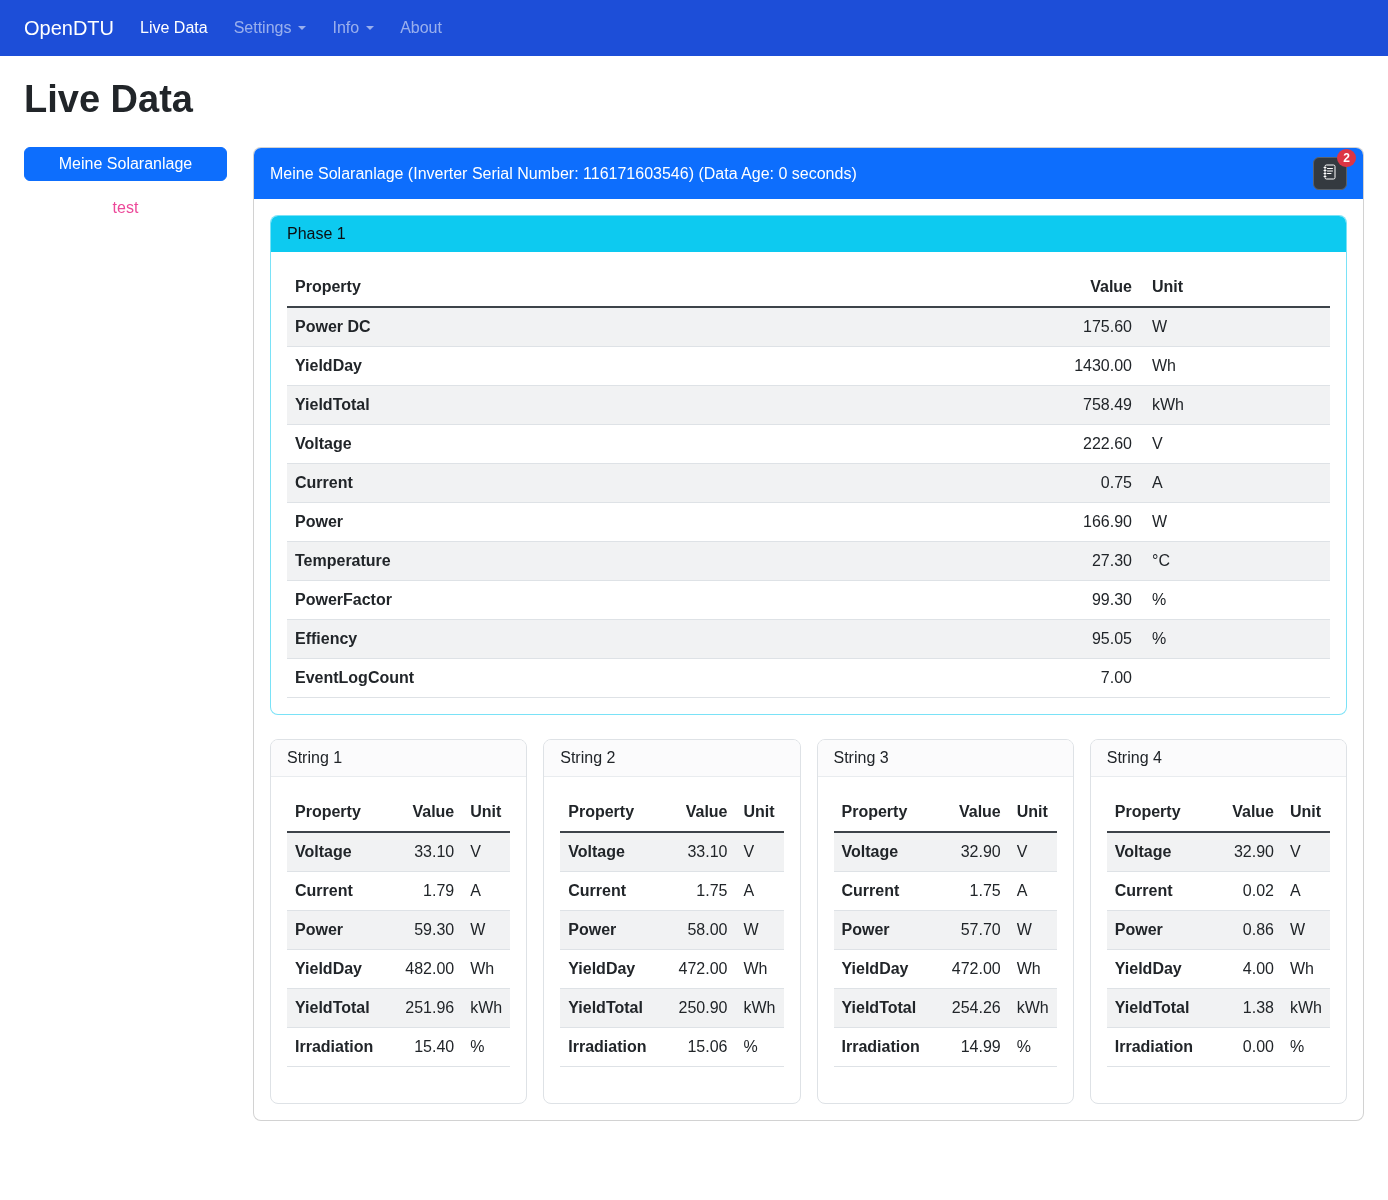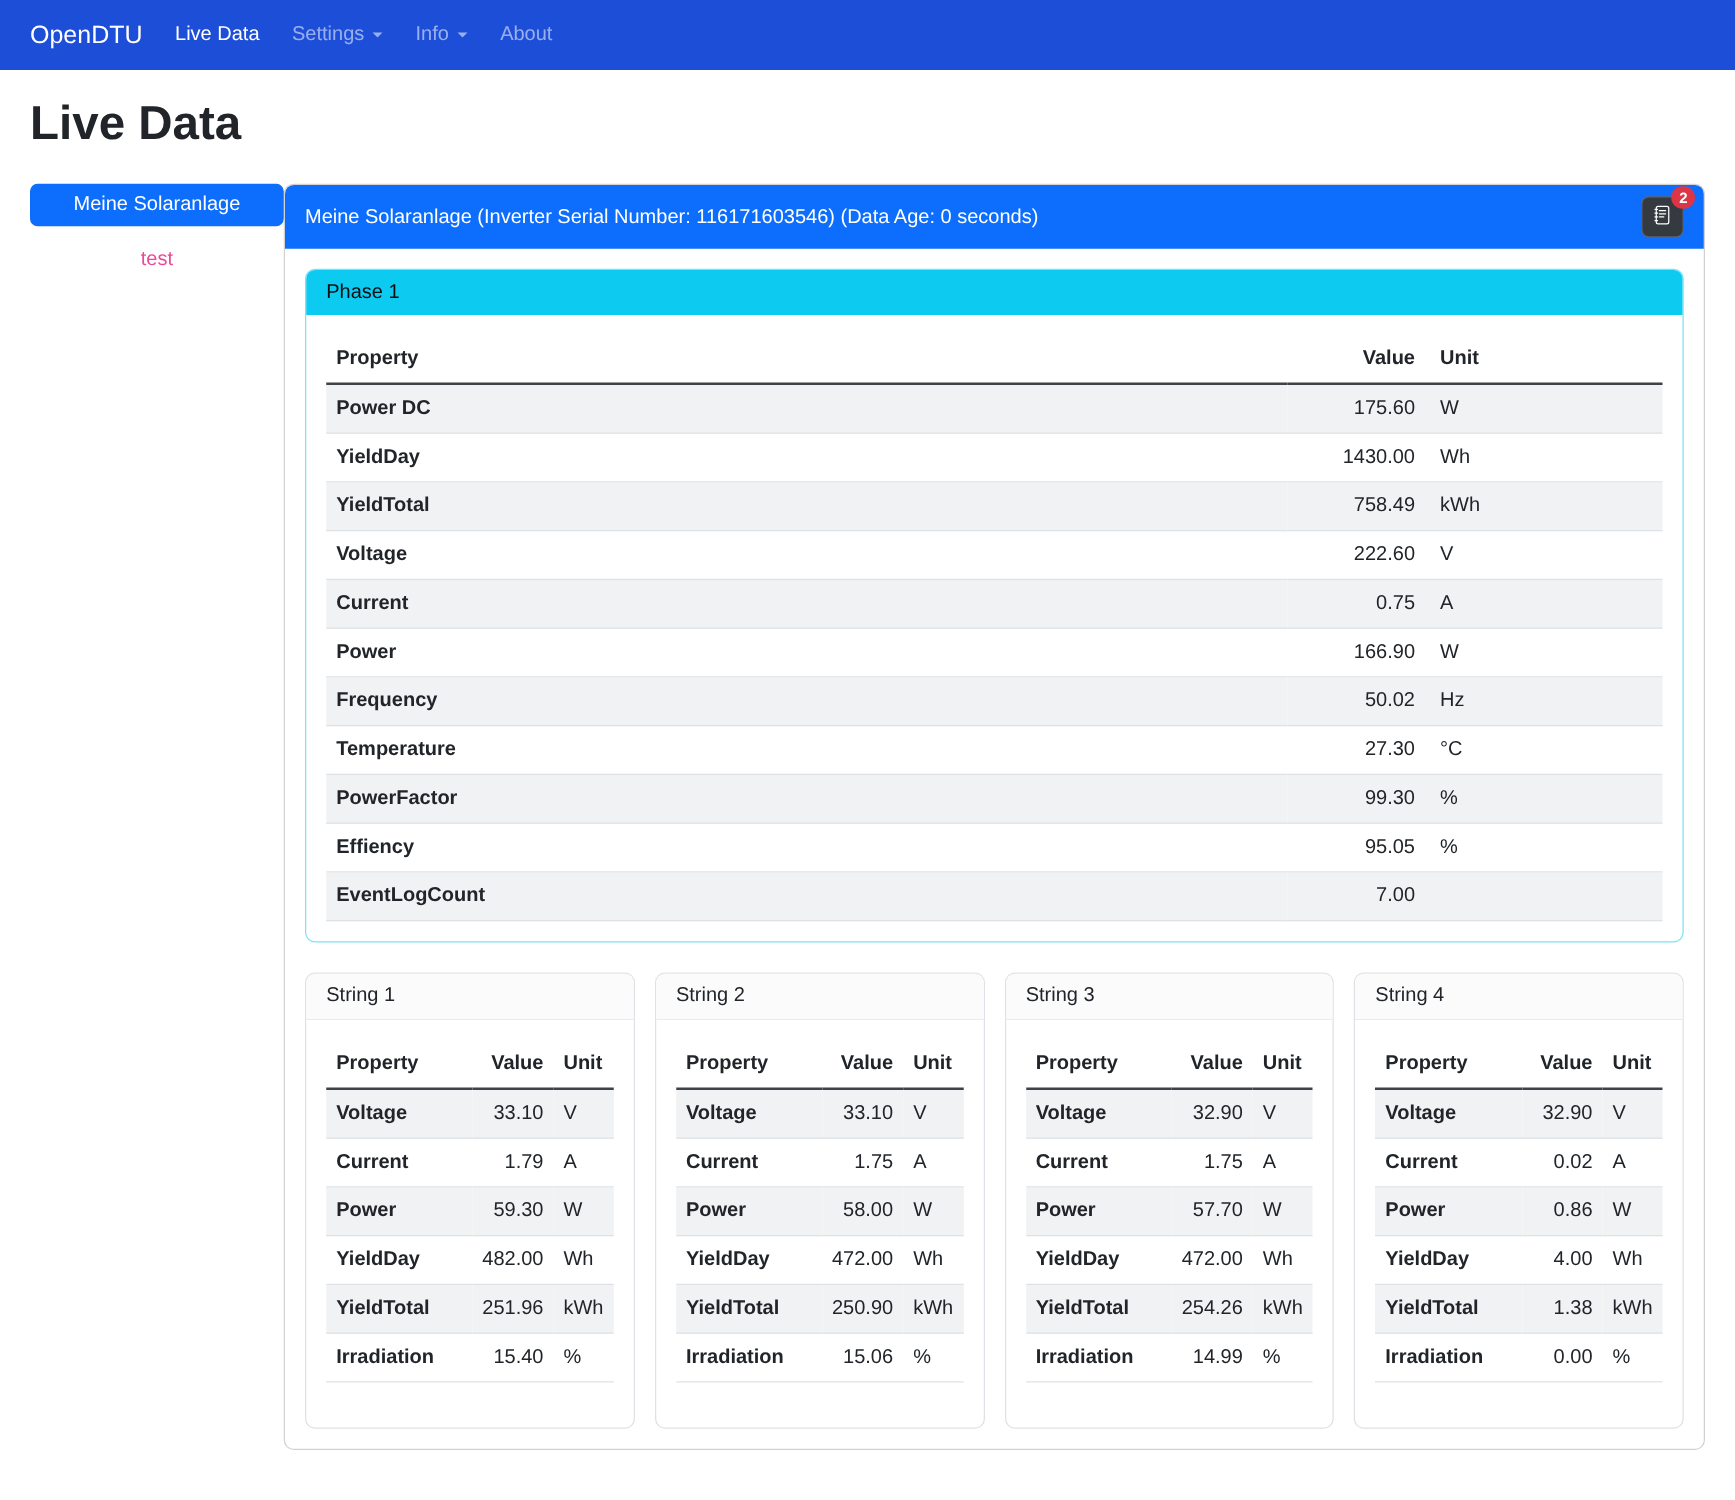--- a/index.html
+++ b/index.html
@@ -41,21 +41,21 @@
   .caret {
     width: 0; height: 0; display: inline-block;
     border-left: 4px solid transparent;
     border-right: 4px solid transparent;
     border-top: 4px solid currentColor;
   }
 
   
   .container { padding: 10px 24px 24px; }
   .page-title { font-size: 38px; font-weight: 700; margin: 12px 0 26px; }
-  .layout { display: flex; align-items: flex-start; }
+  .layout { display: flex; align-items: flex-start; gap: 26px; }
 
   
   .sidebar { flex: 0 0 203px; width: 203px; }
   .inverter-btn {
     display: block; width: 100%;
     background: #0d6efd; border: 1px solid #0d6efd; color: #fff;
     font-family: inherit; font-size: 16px;
     padding: 7px 12px; border-radius: 6px; cursor: pointer;
   }
   .inverter-link {
@@ -223,25 +223,20 @@
                       <th class="row-prop">Current</th>
                       <td class="col-val">0.75</td>
                       <td class="col-unit">A</td>
                     </tr>
                   <tr>
                       <th class="row-prop">Power</th>
                       <td class="col-val">166.90</td>
                       <td class="col-unit">W</td>
                     </tr>
                   <tr>
-                      <th class="row-prop">Frequency</th>
-                      <td class="col-val">50.02</td>
-                      <td class="col-unit">Hz</td>
-                    </tr>
-                  <tr>
                       <th class="row-prop">Temperature</th>
                       <td class="col-val">27.30</td>
                       <td class="col-unit">°C</td>
                     </tr>
                   <tr>
                       <th class="row-prop">PowerFactor</th>
                       <td class="col-val">99.30</td>
                       <td class="col-unit">%</td>
                     </tr>
                   <tr>

